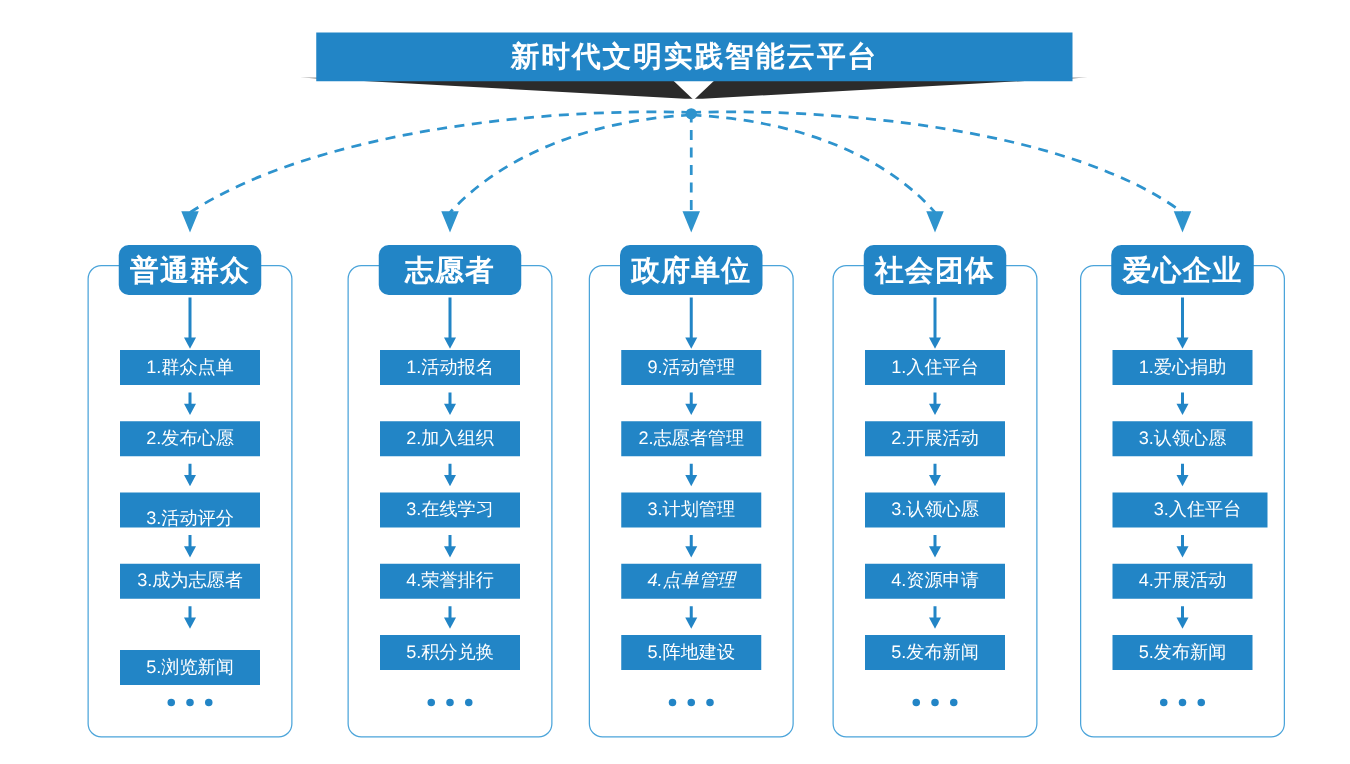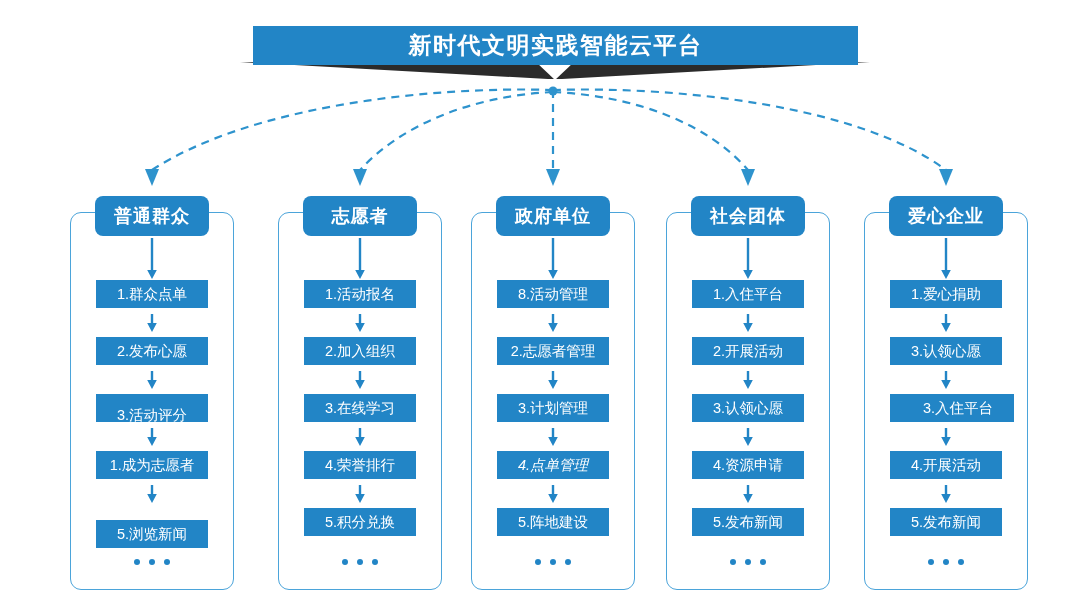--- a/index.html
+++ b/index.html
@@ -94,21 +94,21 @@
     height: 40px;
     background: #2285c6;
     border-radius: 8px;
     display: flex;
     align-items: center;
     justify-content: center;
     z-index: 3;
   }
   .col-header-label {
     color: #ffffff;
-    font-size: 18px;
+    font-size: 23px;
     font-weight: bold;
     letter-spacing: 1px;
     line-height: 1;
   }
   .col-inner {
     position: absolute;
     left: 0;
     top: 40px;
     width: 180px;
     height: 356px;
@@ -222,21 +222,21 @@
               <polygon points="1.2,11 10.8,11 6,20" fill="#2285c6"></polygon>
             </svg></div>
           <div class="item" style="top: 158px; align-items: flex-end;">
             <span class="item-label">3.活动评分</span>
           </div>
           <div class="step-arrow" style="top: 190px;"><svg class="step" viewBox="0 0 12 21">
               <line x1="6" y1="2" x2="6" y2="12" stroke="#2285c6" stroke-width="2.4"></line>
               <polygon points="1.2,11 10.8,11 6,20" fill="#2285c6"></polygon>
             </svg></div>
           <div class="item" style="top: 215px;">
-            <span class="item-label">1.成为志愿者</span>
+            <span class="item-label">3.成为志愿者</span>
           </div>
           <div class="step-arrow" style="top: 247px;"><svg class="step" viewBox="0 0 12 21">
               <line x1="6" y1="2" x2="6" y2="12" stroke="#2285c6" stroke-width="2.4"></line>
               <polygon points="1.2,11 10.8,11 6,20" fill="#2285c6"></polygon>
             </svg></div>
           <div class="item" style="top: 272px; margin-top: 12px;">
             <span class="item-label">5.浏览新闻</span>
           </div>
           <div class="ellipsis">
             <span></span>
@@ -297,21 +297,21 @@
         <div class="col-frame"></div>
         <div class="col-header">
           <span class="col-header-label">政府单位</span>
         </div>
         <div class="col-inner">
           <div class="lead-arrow"><svg class="lead" viewBox="0 0 12 44">
               <line x1="6" y1="2" x2="6" y2="35" stroke="#2285c6" stroke-width="2.4"></line>
               <polygon points="1.2,34 10.8,34 6,43" fill="#2285c6"></polygon>
             </svg></div>
           <div class="item" style="top: 44px;">
-            <span class="item-label">8.活动管理</span>
+            <span class="item-label">9.活动管理</span>
           </div>
           <div class="step-arrow" style="top: 76px;"><svg class="step" viewBox="0 0 12 21">
               <line x1="6" y1="2" x2="6" y2="12" stroke="#2285c6" stroke-width="2.4"></line>
               <polygon points="1.2,11 10.8,11 6,20" fill="#2285c6"></polygon>
             </svg></div>
           <div class="item" style="top: 101px;">
             <span class="item-label">2.志愿者管理</span>
           </div>
           <div class="step-arrow" style="top: 133px;"><svg class="step" viewBox="0 0 12 21">
               <line x1="6" y1="2" x2="6" y2="12" stroke="#2285c6" stroke-width="2.4"></line>

